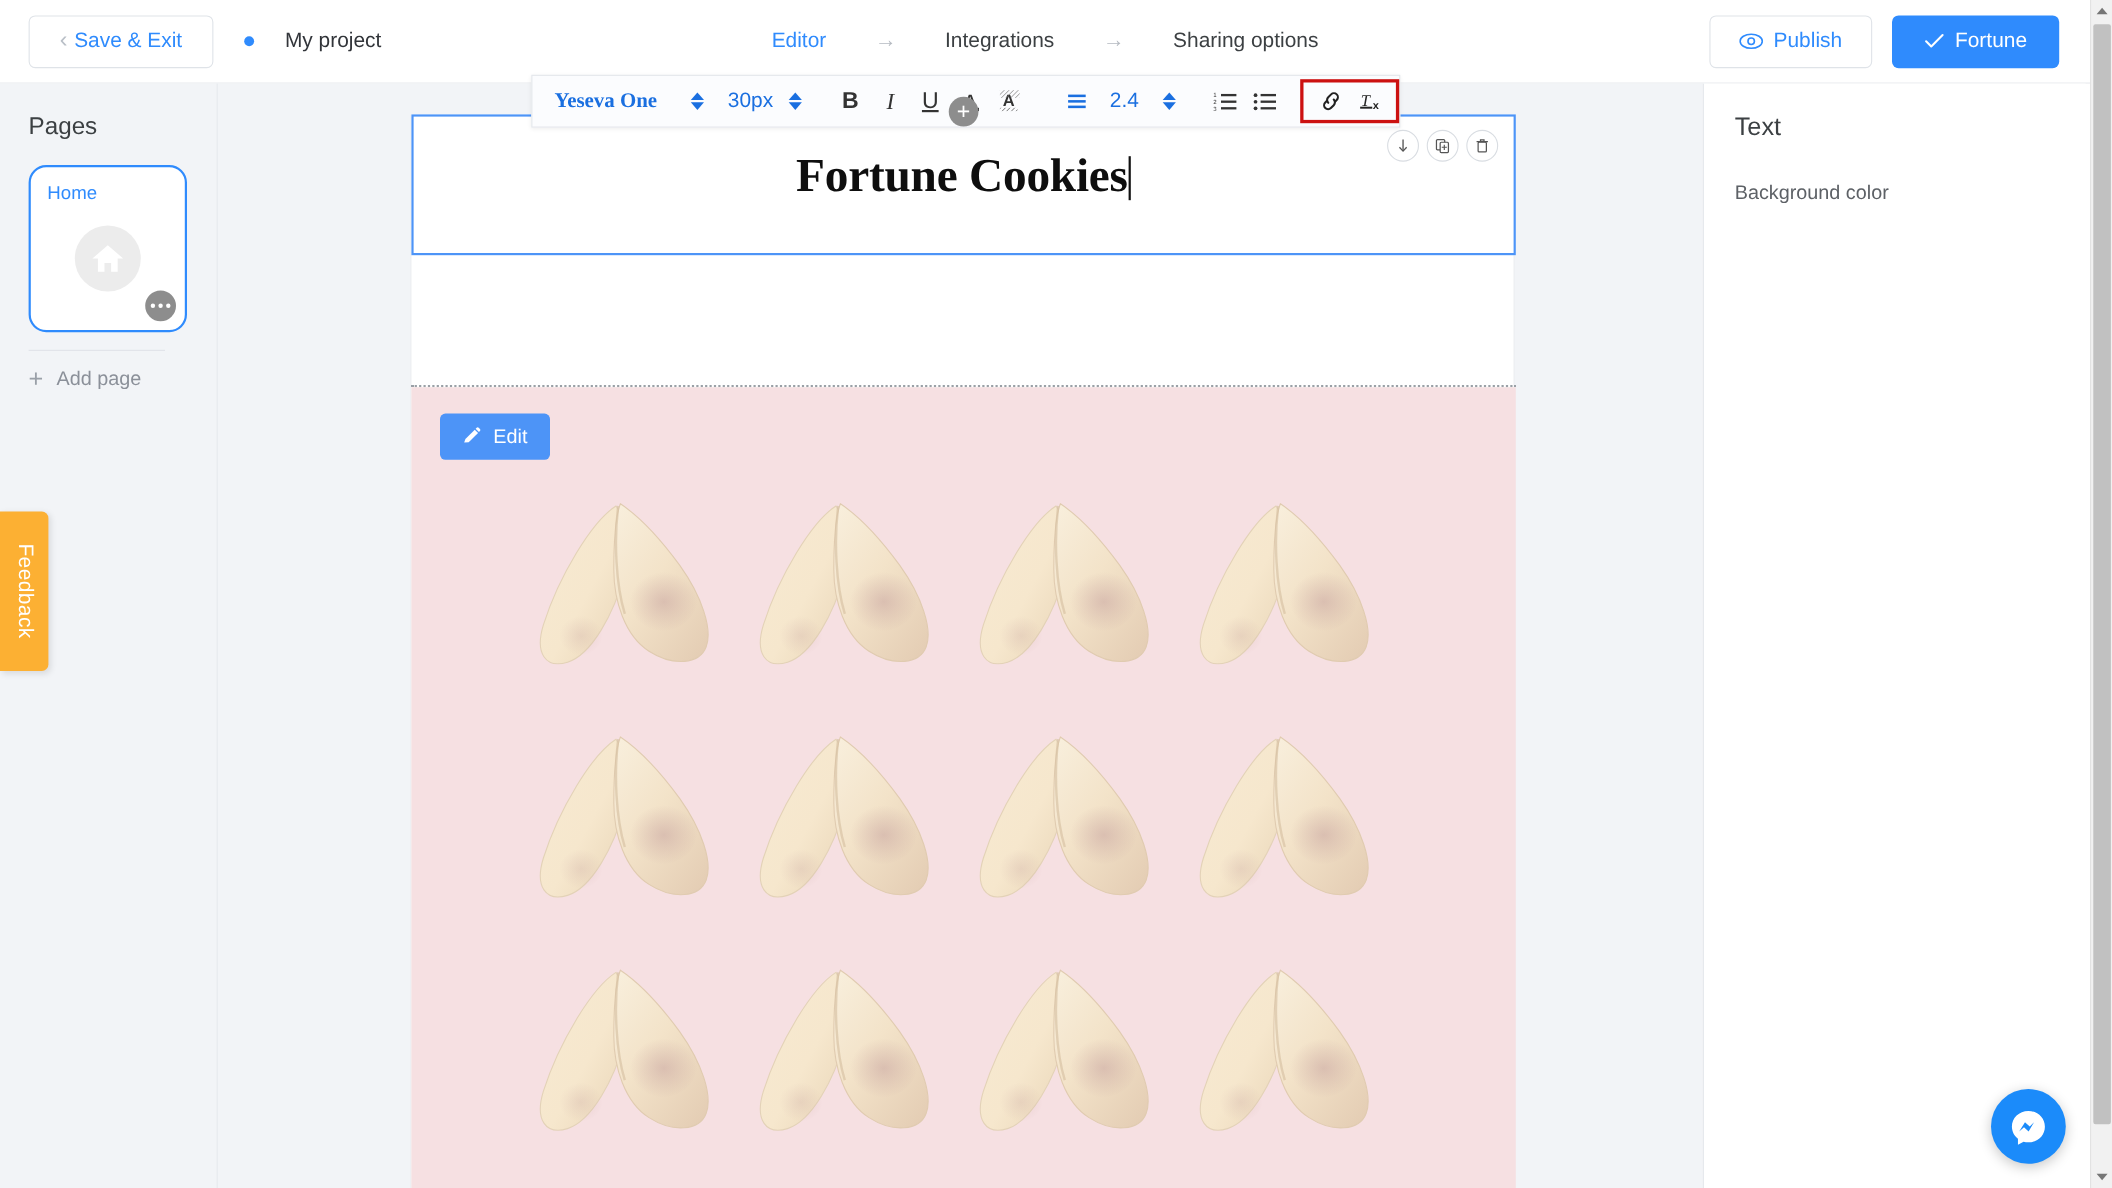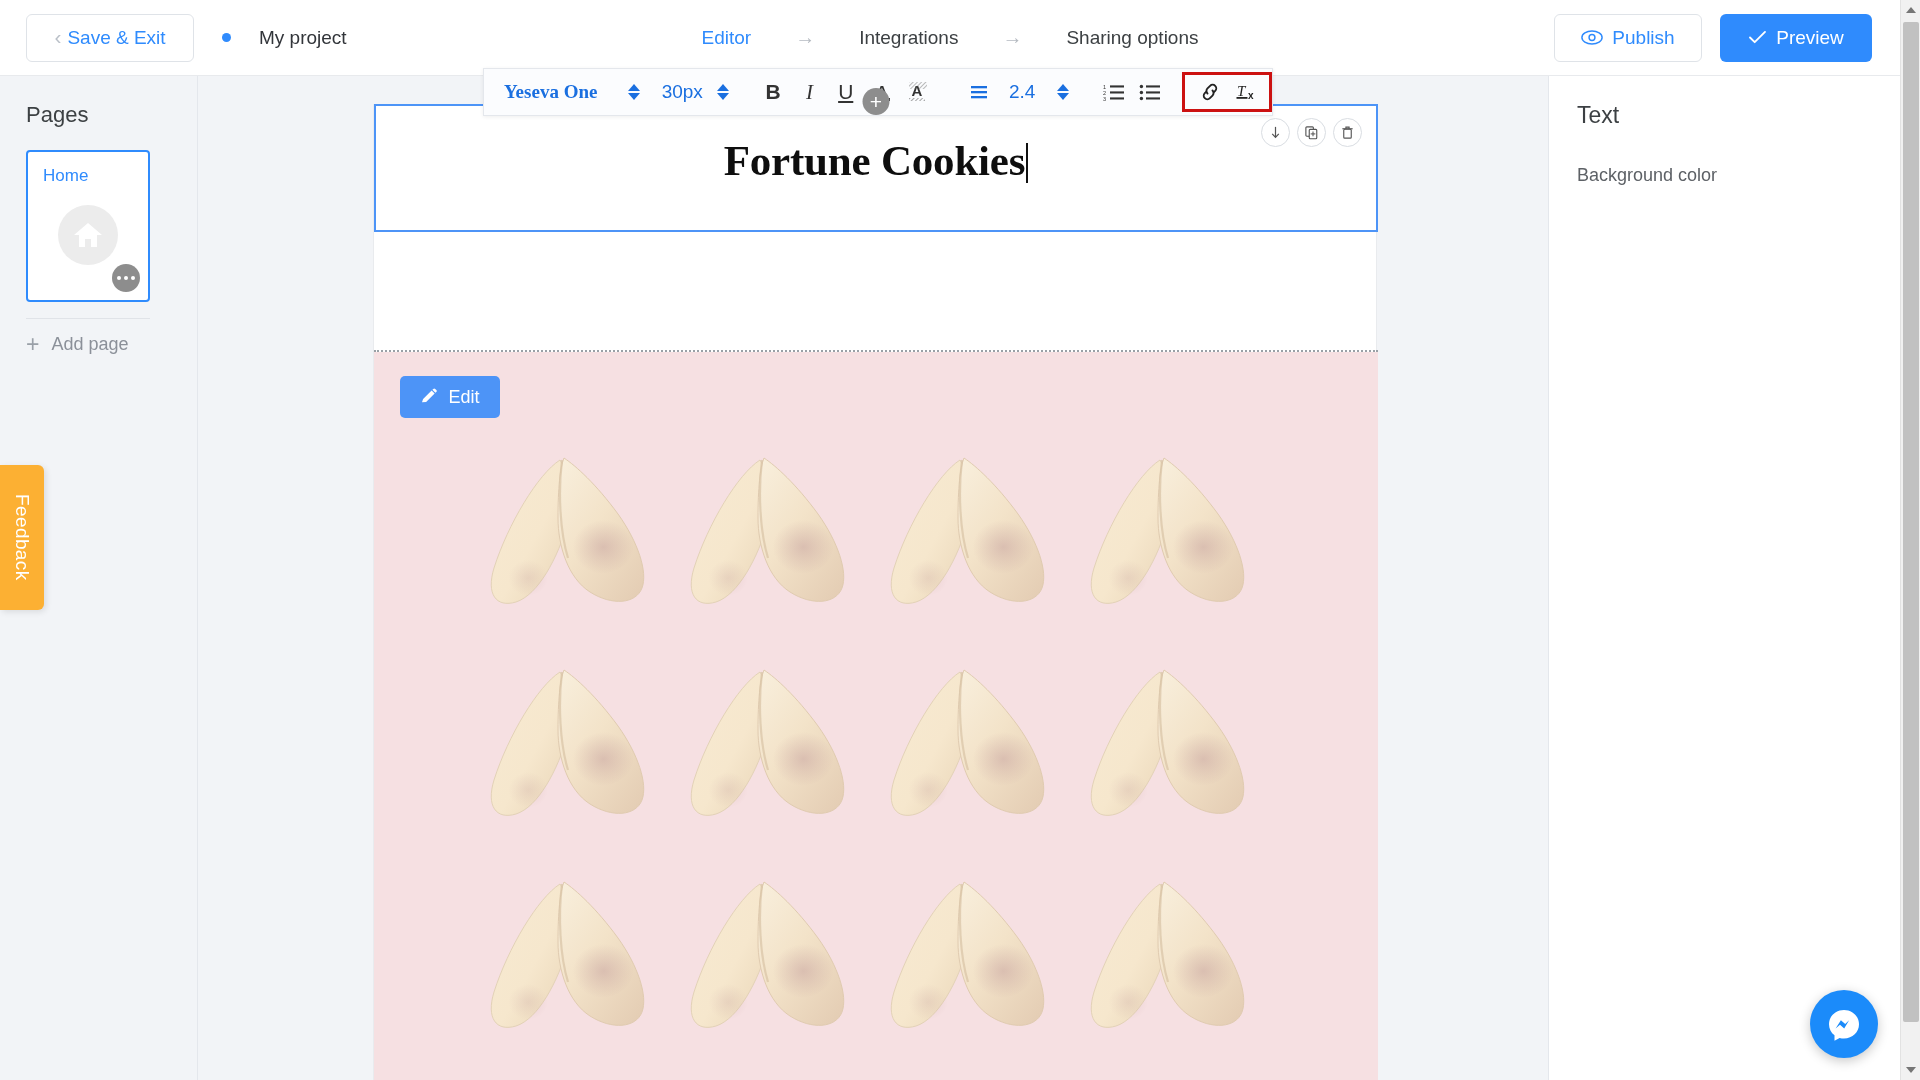--- a/index.html
+++ b/index.html
@@ -66,22 +66,22 @@
   .check-ic { width: 19px; height: 15px; display:block; }
 
   
   .sidebar {
     position: absolute; top: 76px; left: 0; width: 198px; height: 1004px;
     background: #f2f4f7;
     border-right: 1px solid #e4e7ec;
   }
   .pages-title { margin: 26px 0 0 26px; font-size: 22px; color: #3c4043; }
   .page-card {
-    margin: 22px 0 0 26px; width: 124px; height: 152px;
-    background: #fff; border: 2px solid #2f8bfd; border-radius: 4px;
+    margin: 22px 0 0 26px; width: 144px; height: 152px;
+    background: #fff; border: 2px solid #2f8bfd; border-radius: 16px;
     position: relative; cursor: pointer;
   }
   .page-card-label { position: absolute; top: 14px; left: 15px; font-size: 17px; color: #2f8bfd; }
   .page-thumb-circle {
     position: absolute; left: 50%; top: 56%; transform: translate(-50%, -50%);
     width: 60px; height: 60px; border-radius: 50%; background: #ececec;
     display: flex; align-items: center; justify-content: center;
   }
   .home-ic { width: 32px; height: 30px; display:block; }
   .page-dots {
@@ -296,21 +296,21 @@
       <svg class="eye-ic" viewBox="0 0 24 16">
         <ellipse cx="12" cy="8" rx="11" ry="7" fill="none" stroke="#2f8bfd" stroke-width="1.6"></ellipse>
         <circle cx="12" cy="8" r="3.2" fill="none" stroke="#2f8bfd" stroke-width="1.6"></circle>
       </svg>
       <span>Publish</span>
     </div>
     <div class="publish-btn">
       <svg class="check-ic" viewBox="0 0 20 16">
         <polyline points="2,8 7,13 18,2" fill="none" stroke="#ffffff" stroke-width="2" stroke-linecap="round" stroke-linejoin="round"></polyline>
       </svg>
-      <span>Preview</span>
+      <span>Fortune</span>
     </div>
   </div>
 </div>
 
 <div class="sidebar">
   <div class="pages-title">Pages</div>
 
   <div class="page-card">
     <span class="page-card-label">Home</span>
     <span class="page-thumb-circle">

